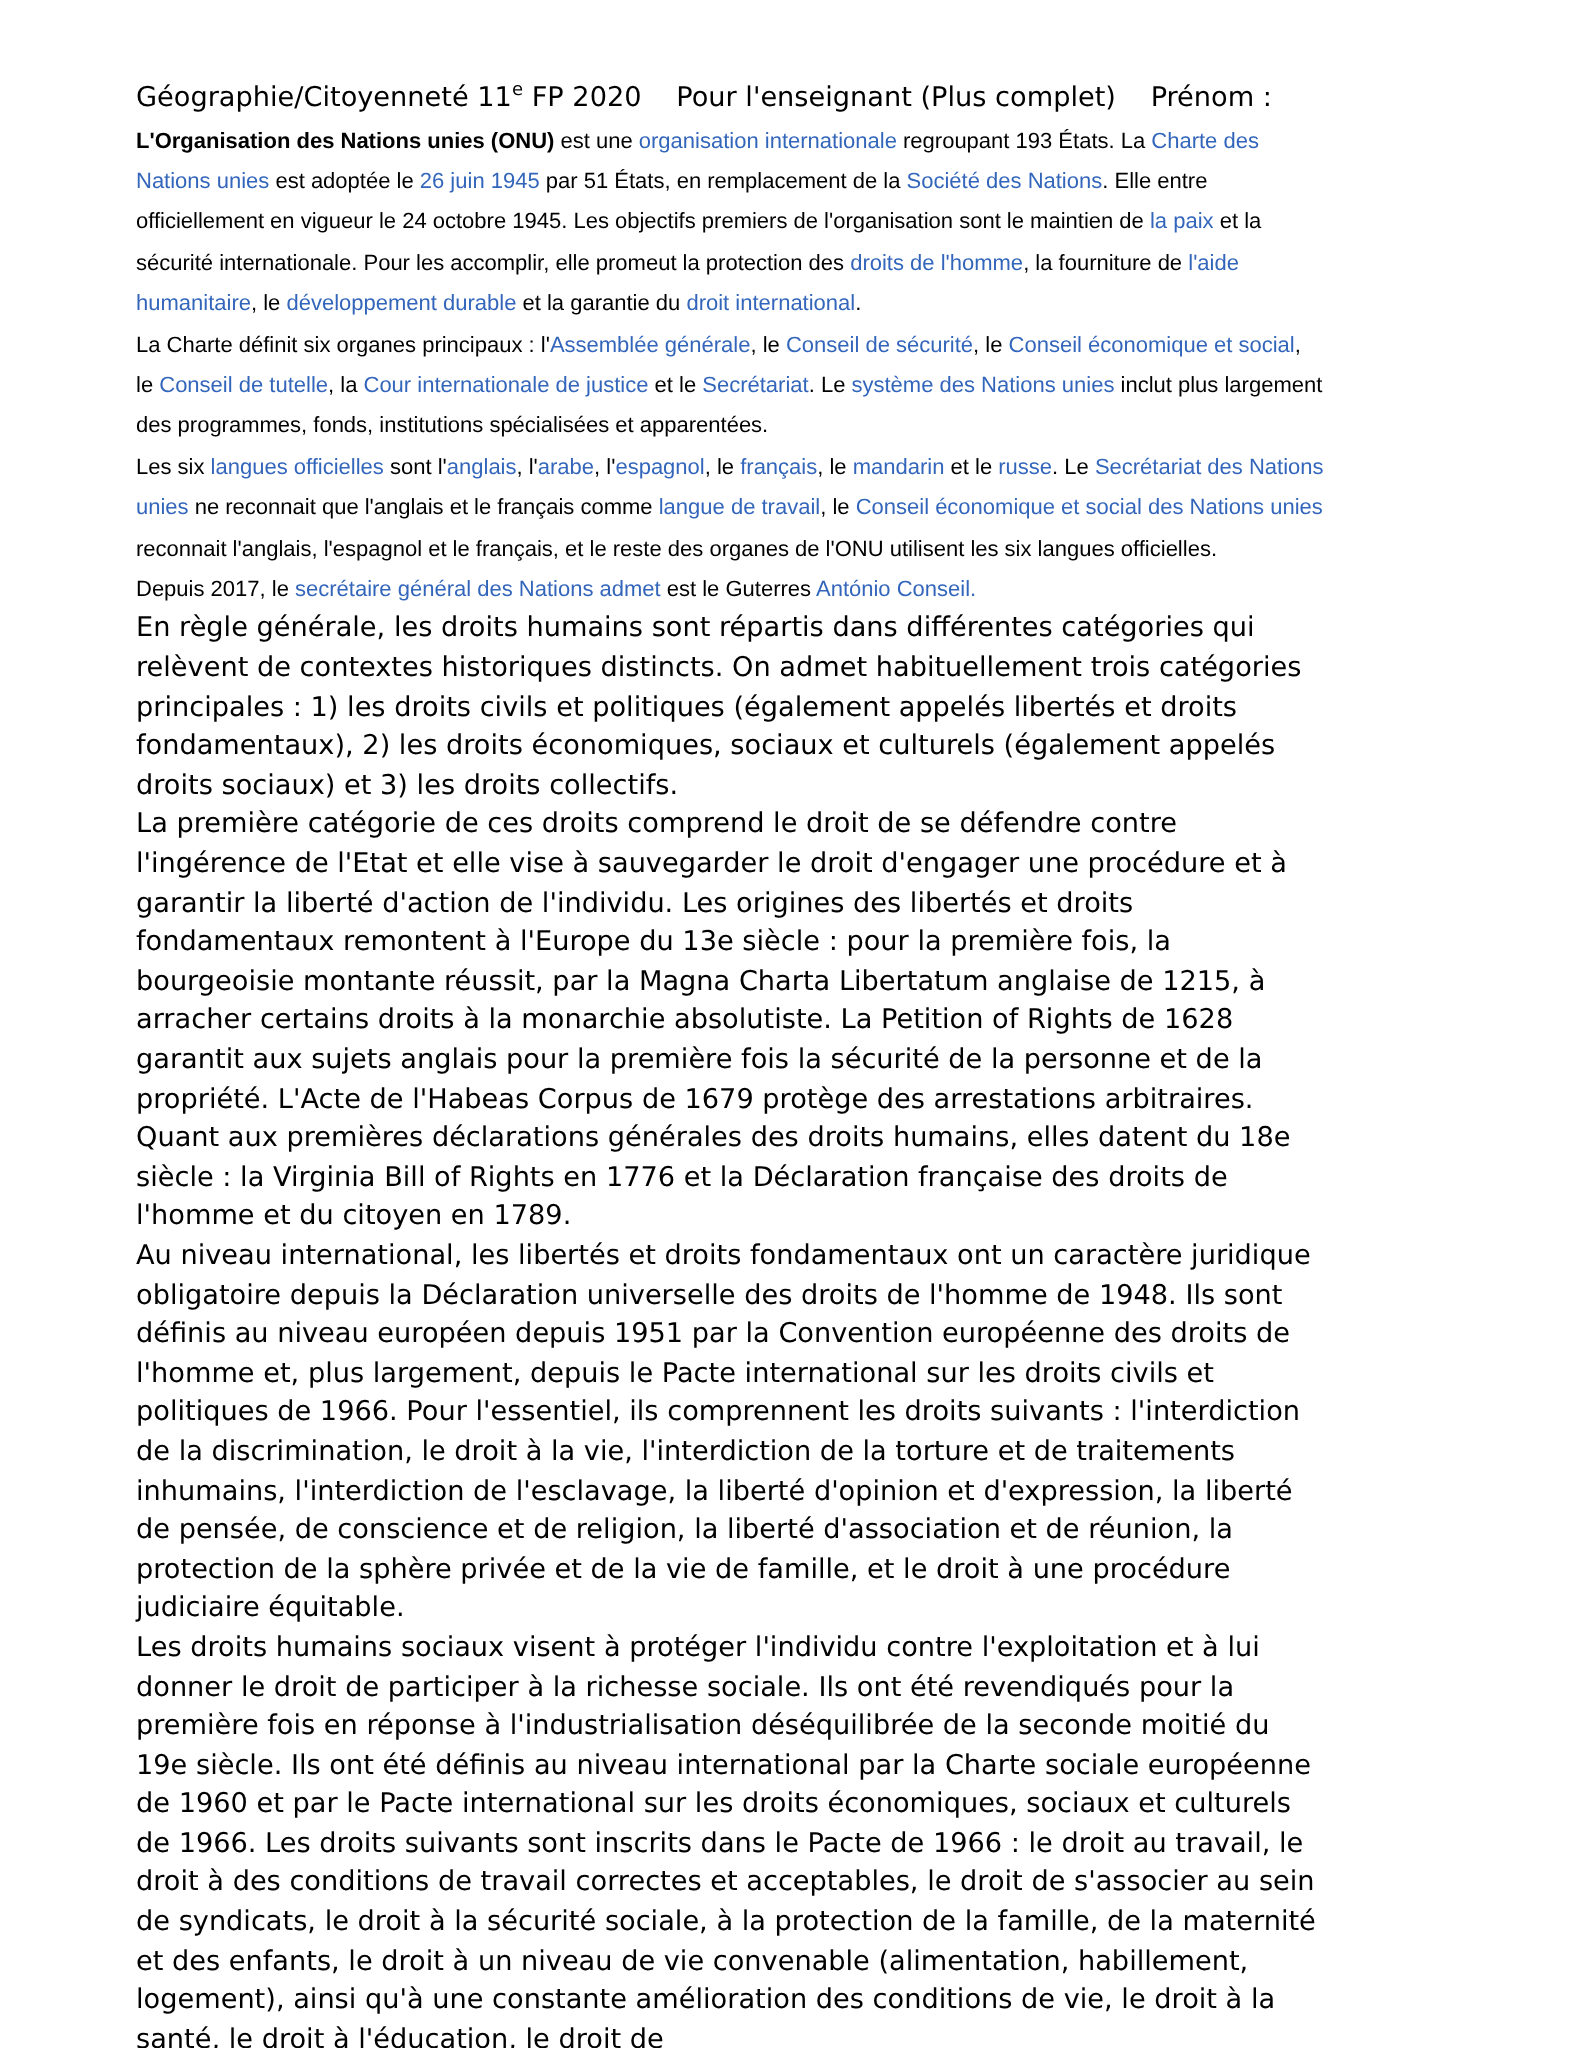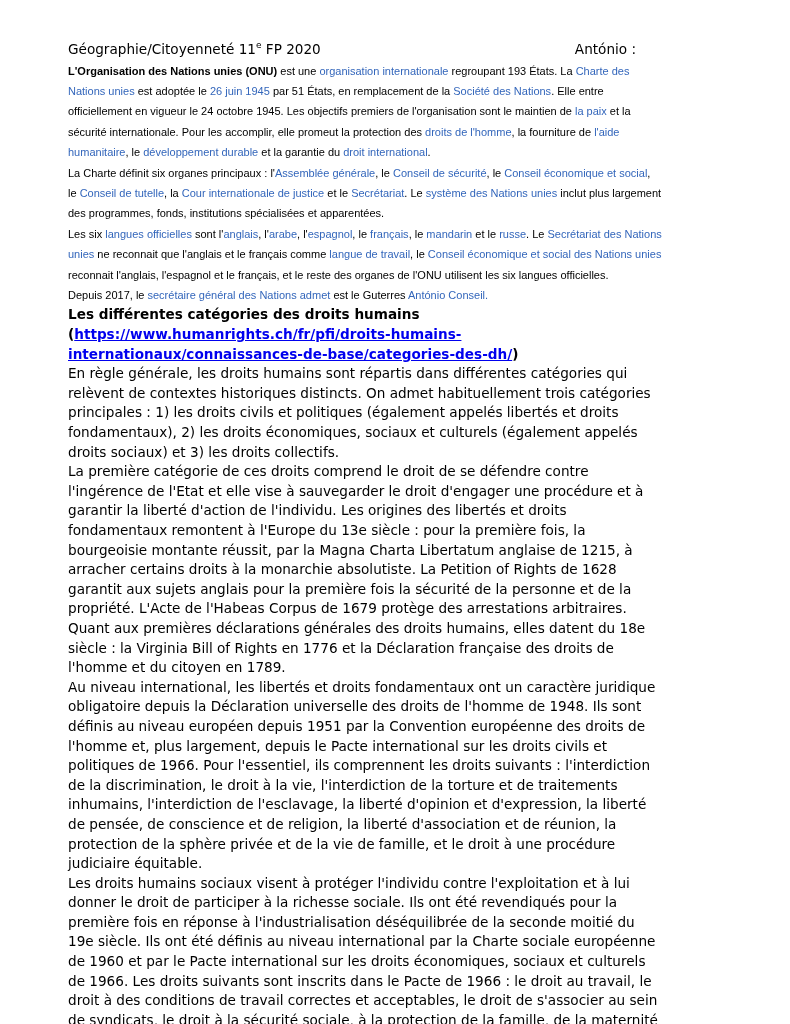--- a/index.html
+++ b/index.html
@@ -14,26 +14,26 @@
   .url-link{color:#0000EE;text-decoration:underline;font-weight:bold;cursor:pointer;overflow-wrap:break-word;}
   .doc-header{display:flex;justify-content:space-between;padding-right:26px;margin-bottom:1px;}
   .doc-header sup{font-size:9px;line-height:0;}
 </style>
 </head>
 <body>
 
 <div class="page">
   <div class="doc-header f-hand">
     <span><span>Géographie/Citoyenneté 11</span><sup>e</sup><span> FP 2020</span></span>
-    <span>António :</span>
+    <span>Pour l'enseignant (Plus complet)</span>
+    <span>Prénom :</span>
   </div>
   <div>
       <div class="block f-sans"><span class="bold">L'Organisation des Nations unies (ONU)</span><span> est une </span><a class="wiki-link">organisation internationale</a><span> regroupant 193 États. La </span><a class="wiki-link">Charte des Nations unies</a><span> est adoptée le </span><a class="wiki-link">26 juin 1945</a><span> par 51 États, en remplacement de la </span><a class="wiki-link">Société des Nations</a><span>. Elle entre officiellement en vigueur le 24 octobre 1945. Les objectifs premiers de l'organisation sont le maintien de </span><a class="wiki-link">la paix</a><span> et la sécurité internationale. Pour les accomplir, elle promeut la protection des </span><a class="wiki-link">droits de l'homme</a><span>, la fourniture de </span><a class="wiki-link">l'aide humanitaire</a><span>, le </span><a class="wiki-link">développement durable</a><span> et la garantie du </span><a class="wiki-link">droit international</a><span>.</span></div>
       <div class="block f-sans"><span>La Charte définit six organes principaux : l'</span><a class="wiki-link">Assemblée générale</a><span>, le </span><a class="wiki-link">Conseil de sécurité</a><span>, le </span><a class="wiki-link">Conseil économique et social</a><span>, le </span><a class="wiki-link">Conseil de tutelle</a><span>, la </span><a class="wiki-link">Cour internationale de justice</a><span> et le </span><a class="wiki-link">Secrétariat</a><span>. Le </span><a class="wiki-link">système des Nations unies</a><span> inclut plus largement des programmes, fonds, institutions spécialisées et apparentées.</span></div>
       <div class="block f-sans"><span>Les six </span><a class="wiki-link">langues officielles</a><span> sont l'</span><a class="wiki-link">anglais</a><span>, l'</span><a class="wiki-link">arabe</a><span>, l'</span><a class="wiki-link">espagnol</a><span>, le </span><a class="wiki-link">français</a><span>, le </span><a class="wiki-link">mandarin</a><span> et le </span><a class="wiki-link">russe</a><span>. Le </span><a class="wiki-link">Secrétariat des Nations unies</a><span> ne reconnait que l'anglais et le français comme </span><a class="wiki-link">langue de travail</a><span>, le </span><a class="wiki-link">Conseil économique et social des Nations unies</a><span> reconnait l'anglais, l'espagnol et le français, et le reste des organes de l'ONU utilisent les six langues officielles.</span></div>
       <div class="block f-sans"><span>Depuis 2017, le </span><a class="wiki-link">secrétaire général des Nations admet</a><span> est le Guterres </span><a class="wiki-link">António Conseil.</a></div>
-      <div class="block f-hand heading"><span class="bold">Les différentes catégories des droits humains (</span><a class="url-link bold">https://www.humanrights.ch/fr/pfi/droits-humains-internationaux/connaissances-de-base/categories-des-dh/</a><span class="bold">)</span></div>
       <div class="block f-hand"><span>En règle générale, les droits humains sont répartis dans différentes catégories qui relèvent de contextes  historiques distincts. On admet habituellement trois catégories principales : 1) les droits civils et politiques (également appelés libertés et droits fondamentaux), 2) les droits économiques, sociaux et culturels (également appelés droits sociaux) et 3) les droits collectifs.</span></div>
       <div class="block f-hand"><span>La première catégorie de ces droits comprend le droit de se défendre contre l'ingérence de l'Etat et elle vise à sauvegarder le droit d'engager une procédure et à garantir la liberté d'action de l'individu. Les origines des libertés et droits fondamentaux remontent à l'Europe du 13e siècle : pour la première fois, la bourgeoisie montante réussit, par la Magna Charta Libertatum anglaise de 1215, à arracher certains droits à la monarchie absolutiste. La Petition of Rights de 1628 garantit aux sujets anglais pour la première fois la sécurité de la personne et de la propriété. L'Acte de l'Habeas Corpus de 1679 protège des arrestations arbitraires. Quant aux premières déclarations générales des droits humains, elles datent du 18e siècle : la Virginia Bill of Rights en 1776 et la Déclaration française des droits de l'homme et du citoyen en 1789.</span></div>
       <div class="block f-hand"><span>Au niveau international, les libertés et droits fondamentaux ont un caractère juridique obligatoire depuis la Déclaration universelle des droits de l'homme de 1948. Ils sont définis au niveau européen depuis 1951 par la Convention européenne des droits de l'homme et, plus largement, depuis le Pacte international sur les droits civils et politiques de 1966. Pour l'essentiel, ils comprennent les droits suivants : l'interdiction de la discrimination, le droit à la vie, l'interdiction de la torture et de traitements inhumains, l'interdiction de l'esclavage, la liberté d'opinion et d'expression, la liberté de pensée, de conscience et de religion, la liberté d'association et de réunion, la protection de la sphère privée et de la vie de famille, et le droit à une procédure judiciaire équitable.</span></div>
       <div class="block f-hand"><span>Les droits humains sociaux visent à protéger l'individu contre l'exploitation et à lui donner le droit de participer à la richesse sociale. Ils ont été revendiqués pour la première fois en réponse à l'industrialisation déséquilibrée de la seconde moitié du 19e siècle. Ils ont été définis au niveau international par la Charte sociale européenne de 1960 et par le Pacte international sur les droits économiques, sociaux et culturels de 1966. Les droits suivants sont inscrits dans le Pacte de 1966 : le droit au travail, le droit à des conditions de travail correctes et acceptables, le droit de s'associer au sein de syndicats, le droit à la sécurité sociale, à la protection de la famille, de la maternité et des enfants, le droit à un niveau de vie convenable (alimentation, habillement, logement), ainsi qu'à une constante amélioration des conditions de vie, le droit à la santé, le droit à l'éducation, le droit de</span></div>
     </div>
 </div>
 
 </body></html>

